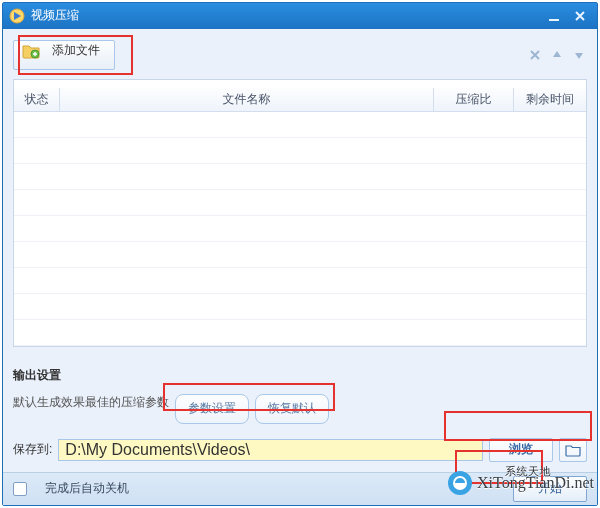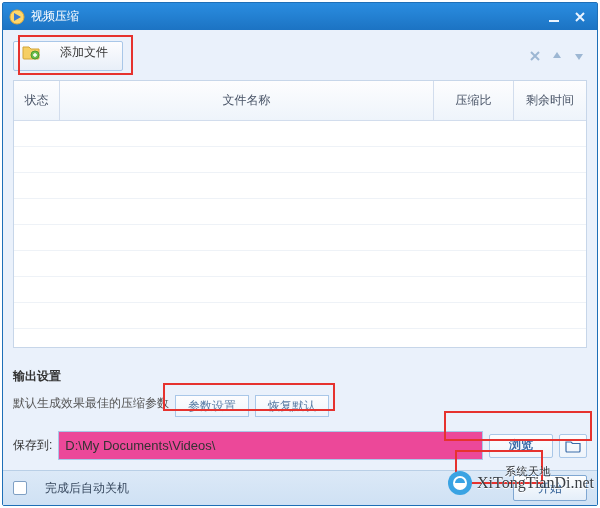--- a/index.html
+++ b/index.html
@@ -59,21 +59,21 @@
   .add-btn {
     height: 30px;
     padding: 0 14px 8px 8px;
     border: 1px solid #a9c7e8;
     background: linear-gradient(to bottom, #fdfdfe, #e8eff8);
     border-radius: 2px;
     display: inline-flex;
     align-items: center;
     cursor: pointer;
     color: #333;
-    gap: 20px;
+    gap: 12px;
   }
   .add-btn .folder-icon {
     width: 18px; height: 16px;
   }
   .toolbar-right {
     margin-left: auto;
     display: flex;
     align-items: center;
     gap: 6px;
     color: #9db7d3;
@@ -86,23 +86,24 @@
   .grid {
     margin-top: 6px;
     border: 1px solid #c7d6e9;
     background: #fff;
     height: 268px;
     display: flex;
     flex-direction: column;
   }
   .grid-header {
     display: flex;
-    height: 40px;
+    height: 24px;
     background: linear-gradient(to bottom, #fdfdfe, #eef4fb);
     border-bottom: 1px solid #d2dded;
+    margin-top: 8px;
   }
   .grid-header div {
     border-right: 1px solid #d2dded;
     display: flex; align-items: center; justify-content: center;
     color: #4a5568;
     font-size: 12px;
   }
   .col-status { width: 46px; }
   .col-name   { flex: 1; }
   .col-ratio  { width: 80px; }
@@ -125,43 +126,43 @@
     margin-bottom: 10px;
   }
   .param-row {
     display: flex;
     align-items: flex-start;
     gap: 6px;
     color: #555;
     margin-bottom: 14px;
   }
   .small-btn {
-    height: 22px;
+    height: 30px;
     padding: 0 12px;
     border: 1px solid #a9c7e8;
     background: linear-gradient(to bottom, #fdfdfe, #eef4fb);
-    border-radius: 0;
+    border-radius: 8px;
     color: #5a7da5;
     cursor: pointer;
     display: inline-flex; align-items: center; justify-content: center;
     font-size: 12px;
   }
   .save-row {
     display: flex;
     align-items: center;
     gap: 6px;
     color: #333;
   }
   .save-input {
     flex: 1;
-    height: 29px;
-    border: 1px solid #a9c7e8;
-    background: #ec4899;
+    height: 22px;
+    border: 1px solid #a9c7e8;
+    background: #fef9c3;
     padding: 0 6px;
-    font-size: 13px;
+    font-size: 16px;
     color: #333;
   }
   .browse-btn {
     width: 64px; height: 24px;
     border: 1px solid #a9c7e8;
     background: linear-gradient(to bottom, #fdfdfe, #eef4fb);
     border-radius: 2px;
     display: inline-flex; align-items: center; justify-content: center;
     color: #3b6ca8;
     cursor: pointer;

